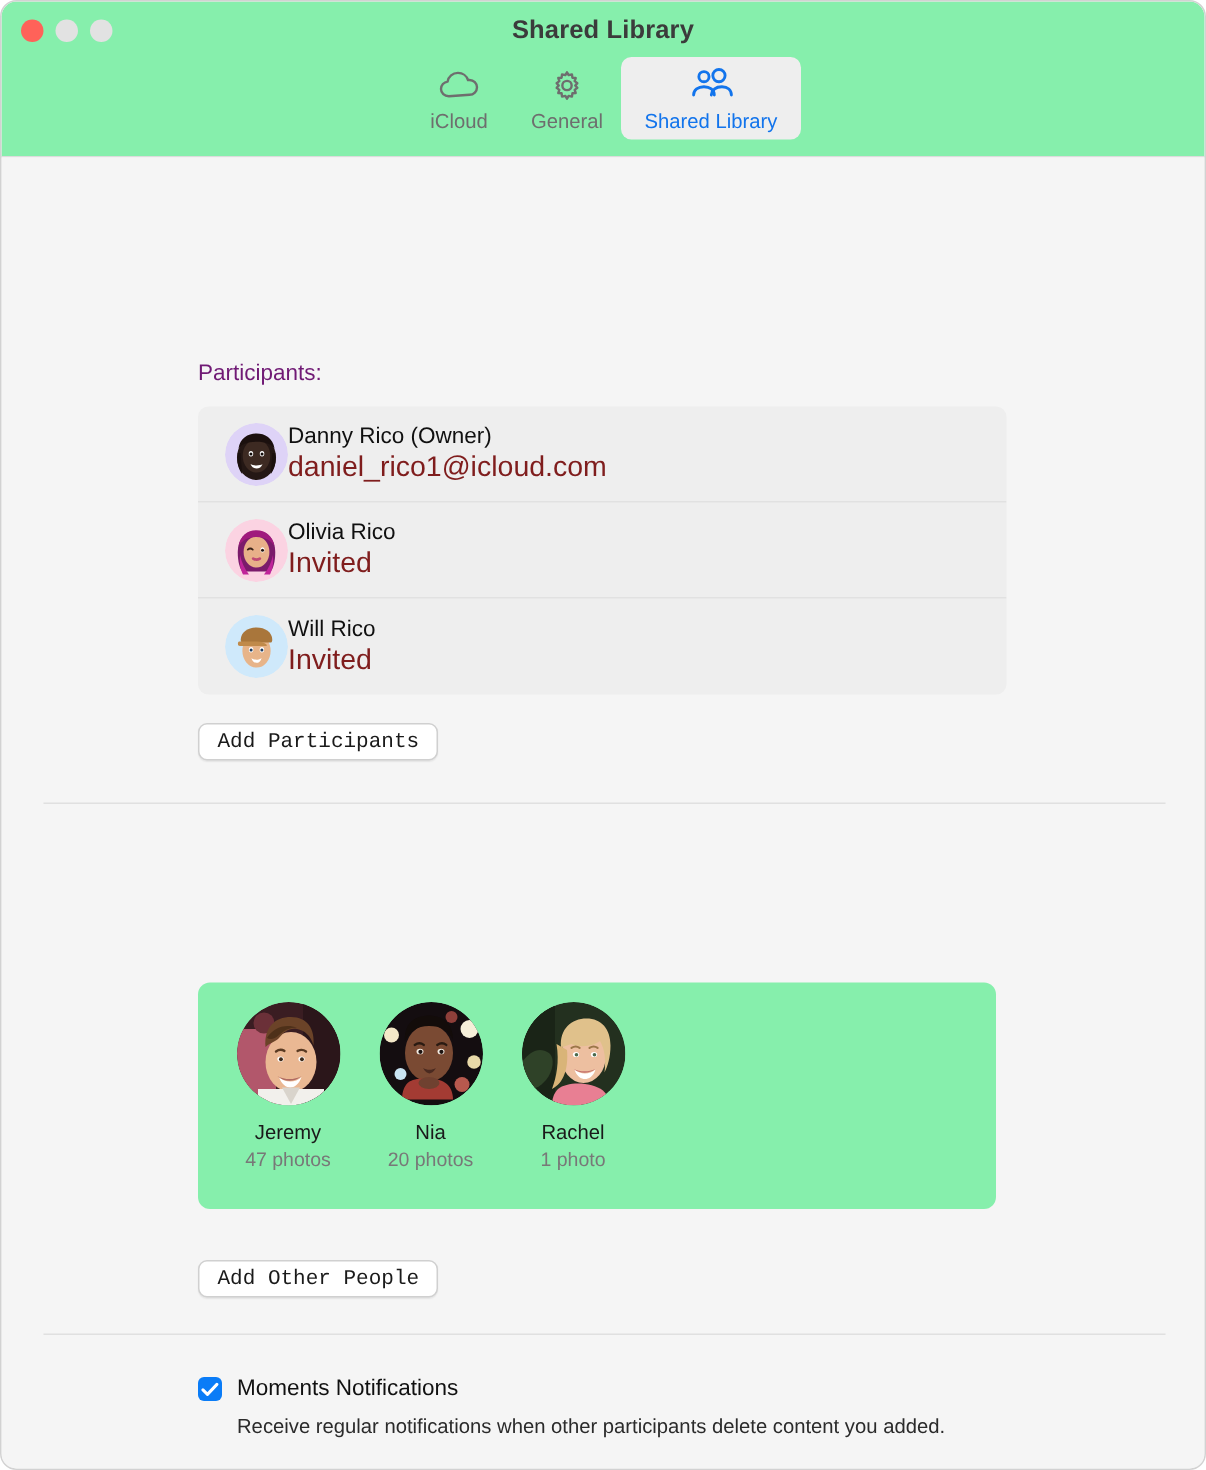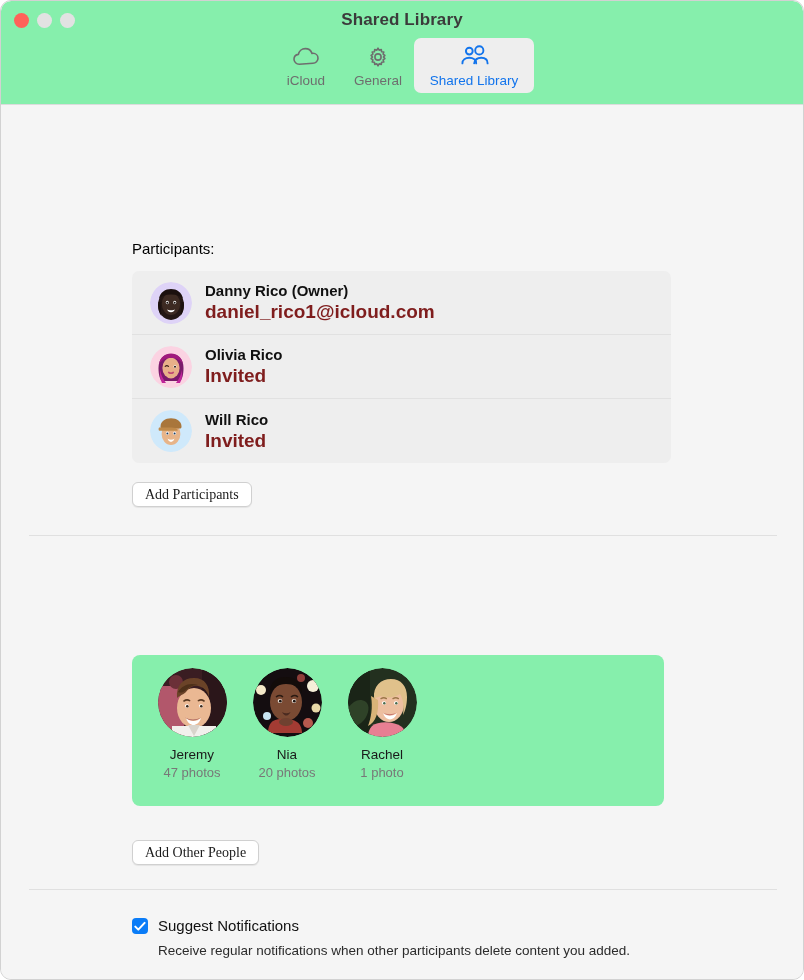--- a/index.html
+++ b/index.html
@@ -81,42 +81,40 @@
 
   
   #content {
     position: relative;
     height: 875px;
     background: #f5f5f5;
     padding: 0;
   }
   .section-label {
     font-size: 15px;
-    color: #000000;
+    color: #701a75;
     font-weight: normal;
   }
 
   
   #participants-label { position: absolute; left: 131px; top: 135px; }
   #participants-list {
     position: absolute;
     left: 131px; top: 166px;
     width: 539px;
     background: #eeeeee;
     border-radius: 7px;
     overflow: hidden;
   }
   .prow {
     display: flex;
     align-items: center;
-    gap: 13px;
     height: 64px;
     padding: 0 18px;
     border-bottom: 1px solid #e1e1e1;
-    font-weight: bold;
   }
   .prow:last-child { border-bottom: none; }
   .avatar {
     width: 42px; height: 42px;
     border-radius: 50%;
     flex: 0 0 42px;
     position: relative;
     overflow: hidden;
   }
   .ptext { display: flex; flex-direction: column; gap: 2px; }
@@ -129,21 +127,21 @@
     align-items: center;
     justify-content: center;
     height: 25px;
     padding: 0 12px;
     background: #ffffff;
     border: 1px solid #d0d0d0;
     border-radius: 6px;
     box-shadow: 0 1px 1px rgba(0,0,0,.07);
     font-size: 14px;
     color: #1a1a1a;
-    font-family: Liberation Serif, serif;
+    font-family: Liberation Mono, monospace;
     cursor: default;
     white-space: nowrap;
   }
   #add-participants-btn { position: absolute; left: 131px; top: 377px; }
   #add-other-people-btn { position: absolute; left: 131px; top: 735px; }
 
   .divider {
     position: absolute;
     left: 28px;
     width: 748px;
@@ -442,19 +440,19 @@
 
     <div class="divider" id="div2"></div>
 
     <div class="check-row" id="deletion-row">
       <span class="cbox">
         <svg width="12" height="11" viewBox="0 0 12 11" fill="none" stroke="#ffffff" stroke-width="2" stroke-linecap="round" stroke-linejoin="round">
           <path d="M1.3 5.6 4.3 8.6 10.6 1.9"></path>
         </svg>
       </span>
       <span>
-        <span class="check-main" style="display:block">Suggest Notifications</span>
+        <span class="check-main" style="display:block">Moments Notifications</span>
         <span class="check-desc" style="display:block;max-width:505px">Receive regular notifications when other participants delete content you added.</span>
       </span>
     </div>
 
   </div>
 </div>
 
 </body></html>

